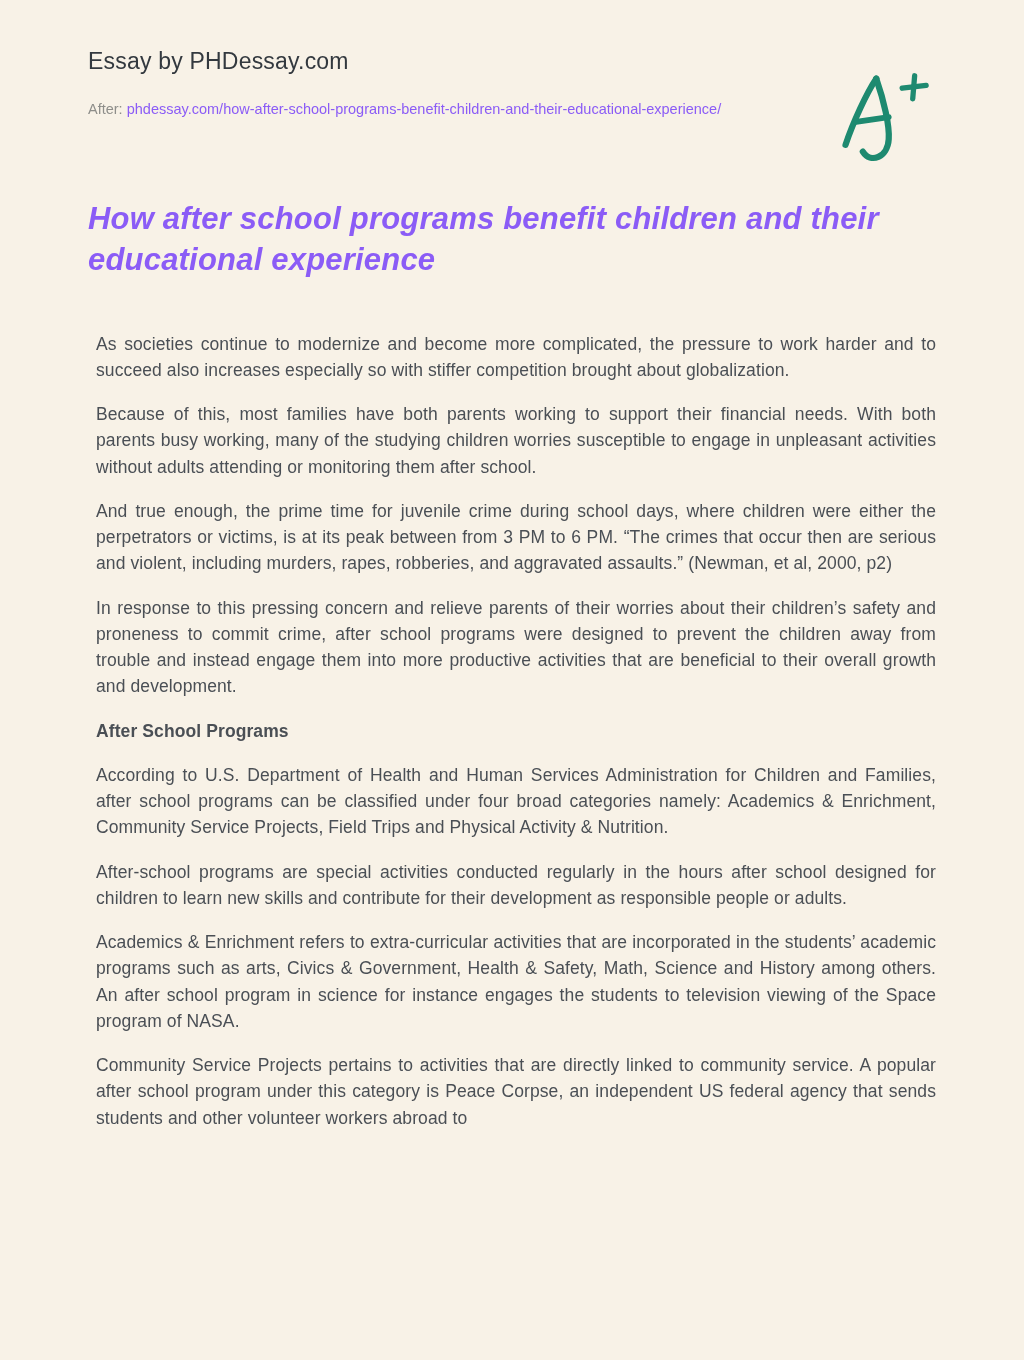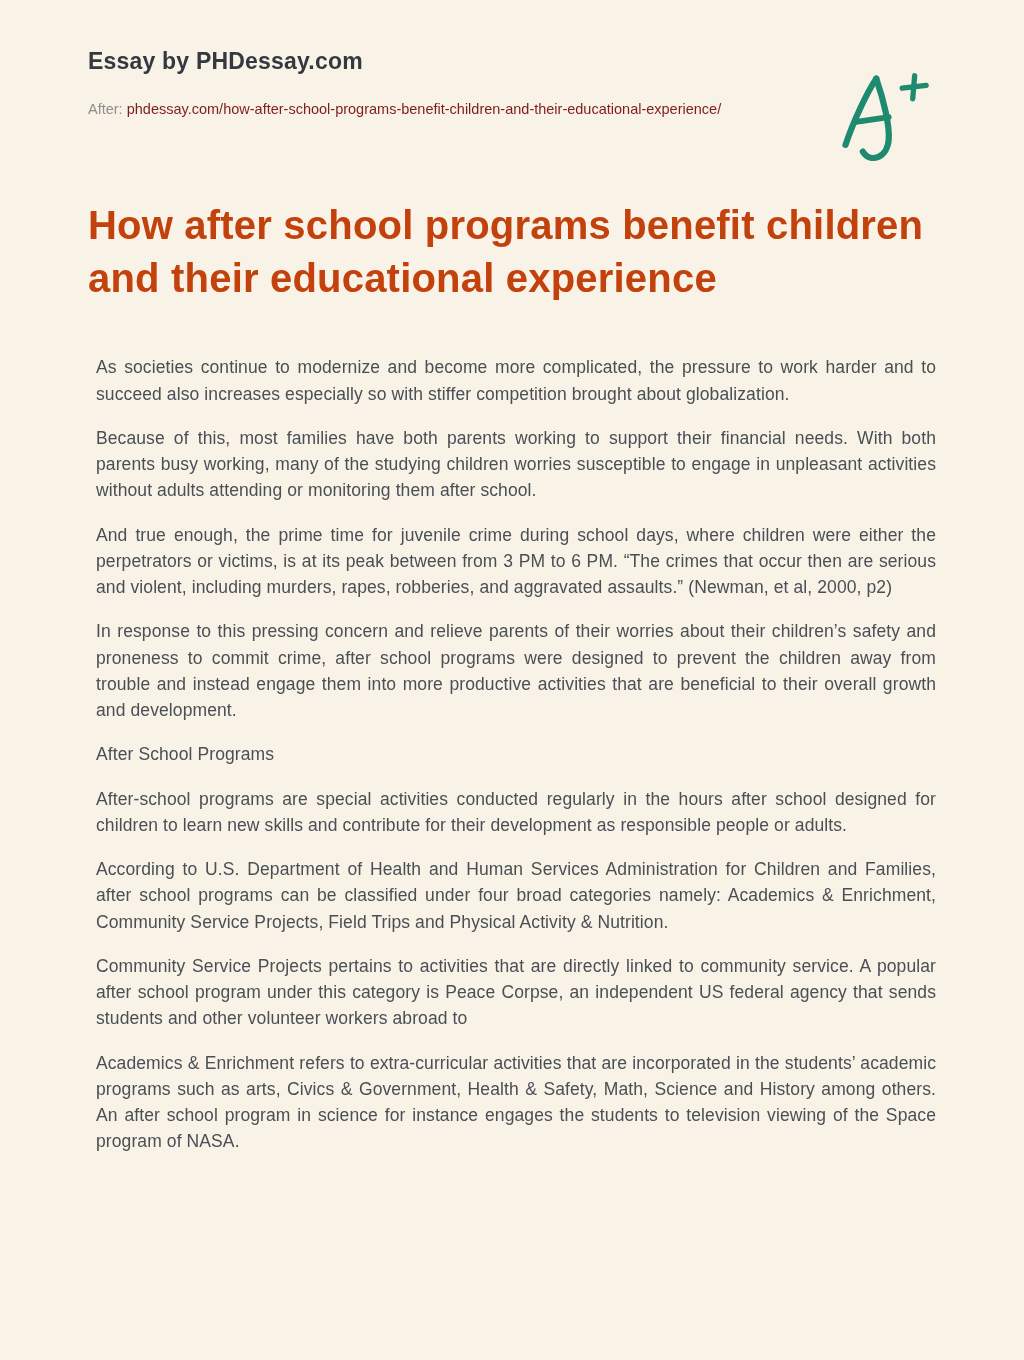--- a/index.html
+++ b/index.html
@@ -11,69 +11,71 @@
     background: #f8f2e7;
     overflow: hidden;
     position: relative;
     font-family: "Liberation Sans", sans-serif;
   }
   .content {
     padding: 48px 88px 0 88px;
   }
   .byline {
     font-size: 23px;
-    font-weight: 700;
+    font-weight: 400;
     color: #33393f;
     letter-spacing: 0.2px;
   }
   .source {
     margin-top: 24px;
     font-size: 14.5px;
     line-height: 1.5;
     color: #8e8e8a;
     max-width: 690px;
   }
   .source-link {
-    color: #7f1d1d;
+    color: #8b5cf6;
     text-decoration: none;
     cursor: pointer;
     word-break: break-word;
   }
   .logo {
     position: absolute;
     top: 68px;
     right: 94px;
     width: 96px;
     height: 100px;
   }
   .logo svg { width: 100%; height: 100%; }
   h1.title {
     margin-top: 78px;
-    font-size: 40px;
+    font-size: 31px;
     line-height: 1.32;
     font-weight: 700;
-    color: #c2410c;
+    color: #8b5cf6;
     letter-spacing: 0.2px;
     max-width: 860px;
+    font-style: italic;
   }
   .body-text {
     margin-top: 50px;
     margin-left: 8px;
   }
   .body-text p {
     font-size: 17.5px;
     line-height: 1.5;
     color: #4a4f55;
     text-align: justify;
     margin-bottom: 18px;
     letter-spacing: 0.1px;
   }
   .body-text p.section-heading {
     text-align: left;
     margin-bottom: 18px;
+    font-weight: bold;
   }
 </style>
 </head>
 <body>
 
 <div class="page">
   <div class="content">
 
     <header>
       <div class="byline">Essay by PHDessay.com</div>
@@ -96,20 +98,20 @@
     <h1 class="title">How after school programs benefit children and their educational experience</h1>
 
     <main class="body-text">
       <p>As societies continue to modernize and become more complicated, the pressure to work harder and to succeed also increases especially so with stiffer competition brought about globalization.</p>
       <p>Because of this, most families have both parents working to support their financial needs. With both parents busy working, many of the studying children worries susceptible to engage in unpleasant activities without adults attending or monitoring them after school.</p>
       <p>And true enough, the prime time for juvenile crime during school days, where children were either the perpetrators or victims, is at its peak between from 3 PM to 6 PM. “The crimes that occur then are serious and violent, including murders, rapes, robberies, and aggravated assaults.” (Newman, et al, 2000, p2)</p>
       <p>In response to this pressing concern and relieve parents of their worries about their children’s safety and proneness to commit crime, after school programs were designed to prevent the children away from trouble and instead engage them into more productive activities that are beneficial to their overall growth and development.</p>
 
       <p class="section-heading">After School Programs</p>
 
+      <p>According to U.S. Department of Health and Human Services Administration for Children and Families, after school programs can be classified under four broad categories namely: Academics &amp; Enrichment, Community Service Projects, Field Trips and Physical Activity &amp; Nutrition.</p>
       <p>After-school programs are special activities conducted regularly in the hours after school designed for children to learn new skills and contribute for their development as responsible people or adults.</p>
-      <p>According to U.S. Department of Health and Human Services Administration for Children and Families, after school programs can be classified under four broad categories namely: Academics &amp; Enrichment, Community Service Projects, Field Trips and Physical Activity &amp; Nutrition.</p>
+      <p>Academics &amp; Enrichment refers to extra-curricular activities that are incorporated in the students’ academic programs such as arts, Civics &amp; Government, Health &amp; Safety, Math, Science and History among others. An after school program in science for instance engages the students to television viewing of the Space program of NASA.</p>
       <p>Community Service Projects pertains to activities that are directly linked to community service.  A popular after school program under this category is Peace Corpse, an independent US federal agency that sends students and other volunteer workers abroad to</p>
-      <p>Academics &amp; Enrichment refers to extra-curricular activities that are incorporated in the students’ academic programs such as arts, Civics &amp; Government, Health &amp; Safety, Math, Science and History among others. An after school program in science for instance engages the students to television viewing of the Space program of NASA.</p>
     </main>
 
   </div>
 </div>
 
 </body></html>

